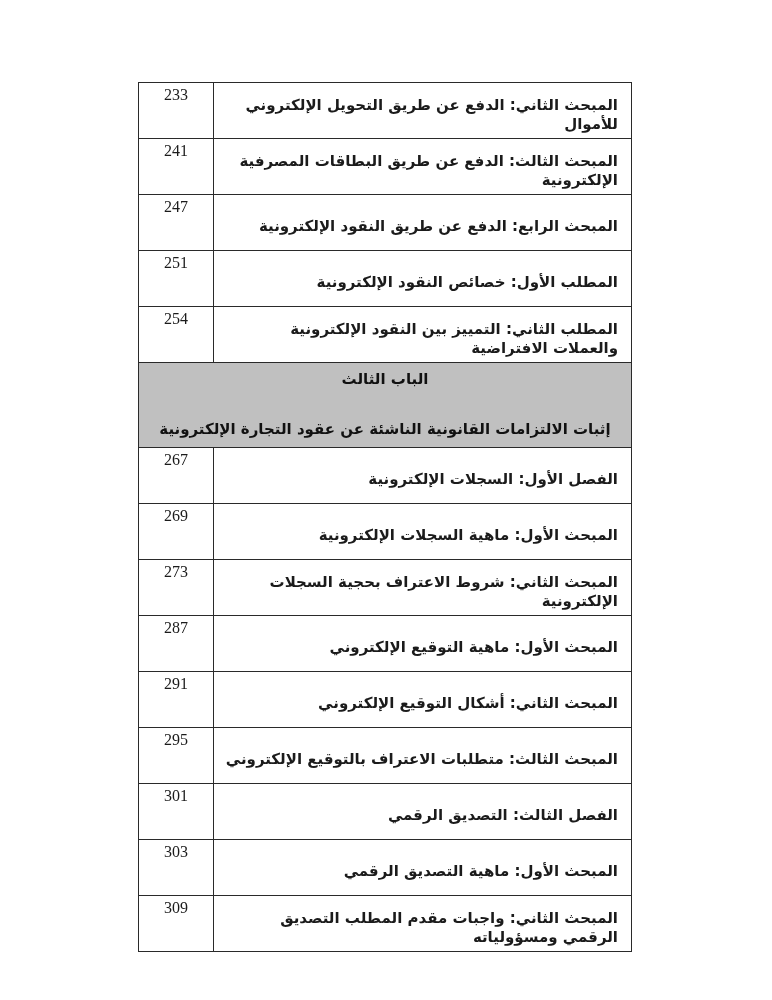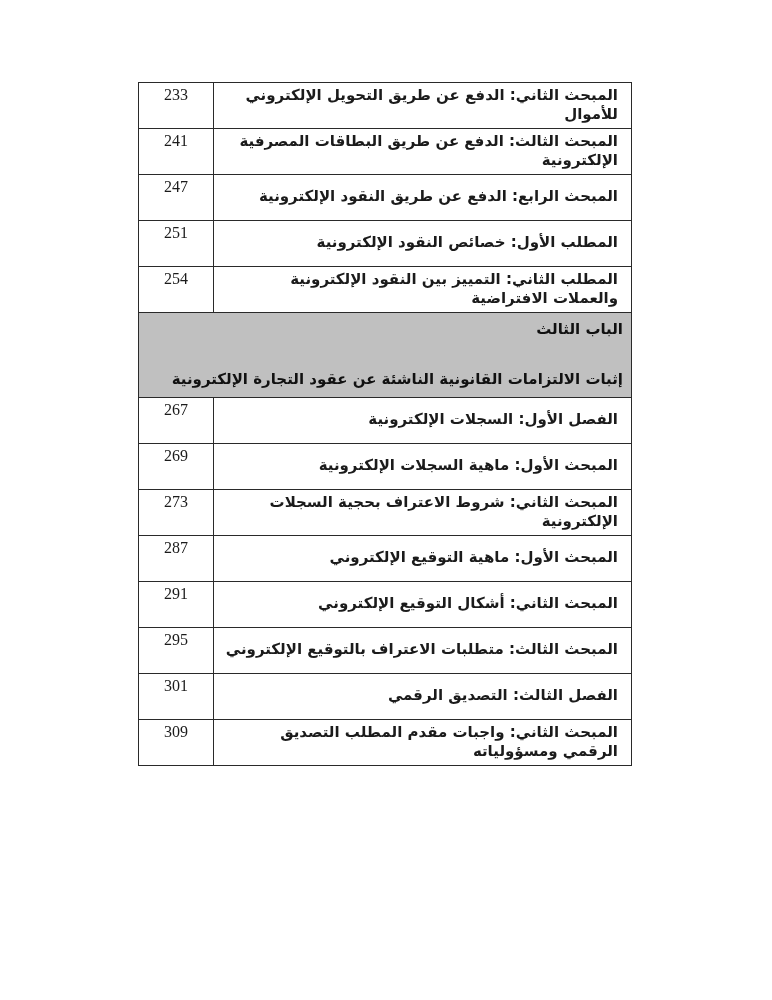--- a/index.html
+++ b/index.html
@@ -39,32 +39,32 @@
     padding: 3px 2px 2px 2px;
     font-family: "Liberation Serif", serif;
     font-size: 16px;
     color: #1b1b1b;
     background: #ffffff;
   }
   td.title-cell {
     height: 39px;
     vertical-align: middle;
     text-align: right;
-    padding: 2px 13px 4px 6px;
+    padding: 12px 13px 4px 6px;
     font-size: 15px;
     font-weight: 600;
     line-height: 1.25;
     color: #1b1b1b;
     background: #ffffff;
     direction: rtl;
     font-family: "DejaVu Sans", "DejaVu Serif", sans-serif;
   }
   tr.header-row td.header-cell {
     background: #c0c0c0;
-    text-align: right;
+    text-align: center;
     vertical-align: middle;
     padding: 6px 8px 7px 8px;
     direction: rtl;
   }
   .header-line1 {
     font-size: 15px;
     font-weight: 700;
     color: #111111;
     line-height: 1.4;
   }
@@ -145,20 +145,24 @@
   <tr>
     <td class="page-cell">295</td>
     <td class="title-cell">المبحث الثالث: متطلبات الاعتراف بالتوقيع الإلكتروني</td>
   </tr>
 
   <tr>
     <td class="page-cell">301</td>
     <td class="title-cell">الفصل الثالث: التصديق الرقمي</td>
   </tr>
 
+  <tr>
+    <td class="page-cell">303</td>
+    <td class="title-cell">المبحث الأول: ماهية التصديق الرقمي</td>
+  </tr>
 
   <tr>
     <td class="page-cell">309</td>
     <td class="title-cell">المبحث الثاني: واجبات مقدم المطلب التصديق الرقمي ومسؤولياته</td>
   </tr>
 </tbody>
   </table>
 </div>
 
 </body></html>

